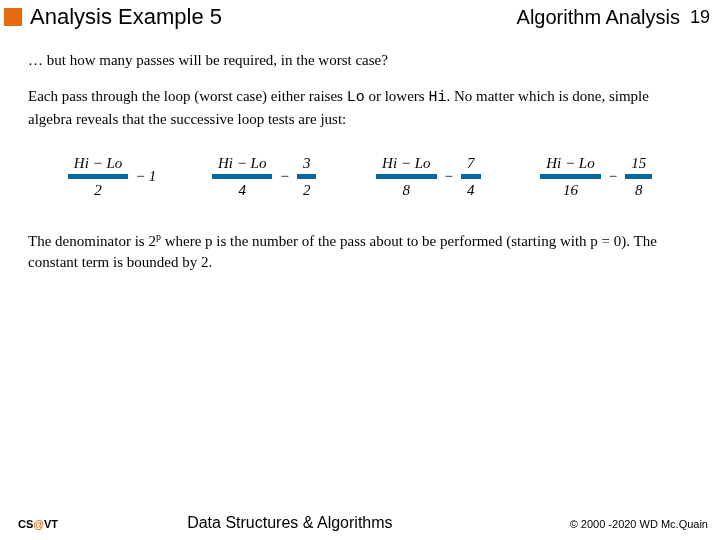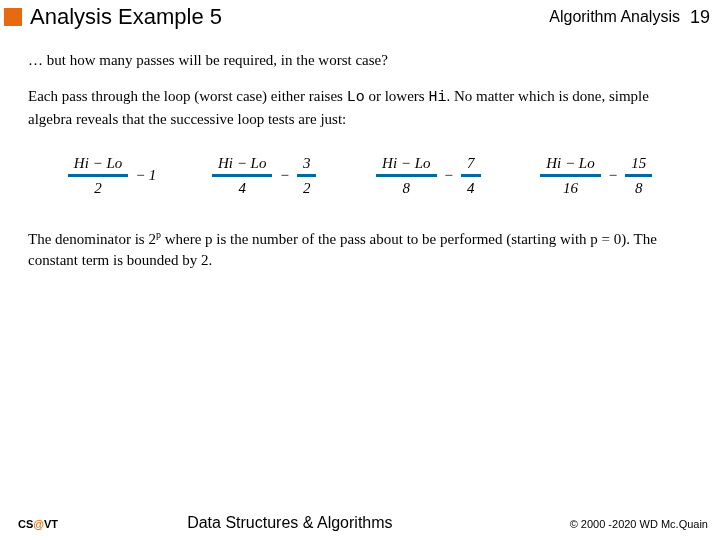--- a/index.html
+++ b/index.html
@@ -25,21 +25,21 @@
     flex-shrink: 0;
   }
   .title {
     font-family: Arial, Helvetica, sans-serif;
     font-size: 22px;
     font-weight: 400;
     flex: 1;
   }
   .topic {
     font-family: Arial, Helvetica, sans-serif;
-    font-size: 16px;
+    font-size: 20px;
     margin-right: 10px;
   }
   .pagenum {
     font-family: Arial, Helvetica, sans-serif;
     font-size: 18px;
   }
   .body {
     padding: 18px 28px 0 28px;
     font-size: 15px;
     line-height: 1.35;
@@ -58,21 +58,21 @@
     font-style: italic;
     font-family: "Times New Roman", serif;
     font-size: 15px;
   }
   .frac {
     display: inline-flex;
     flex-direction: column;
     align-items: center;
     margin: 0 4px;
   }
-  .frac .num { padding: 0 6px 1px 6px; border-bottom: 3px solid #0369a1; }
+  .frac .num { padding: 0 6px 1px 6px; border-bottom: 5px solid #0369a1; }
   .frac .den { padding-top: 1px; }
   .minus { margin: 0 4px; font-style: normal; }
   .sup {
     font-size: 10px;
     vertical-align: super;
     font-style: normal;
   }
   .footer {
     position: absolute;
     bottom: 8px;

